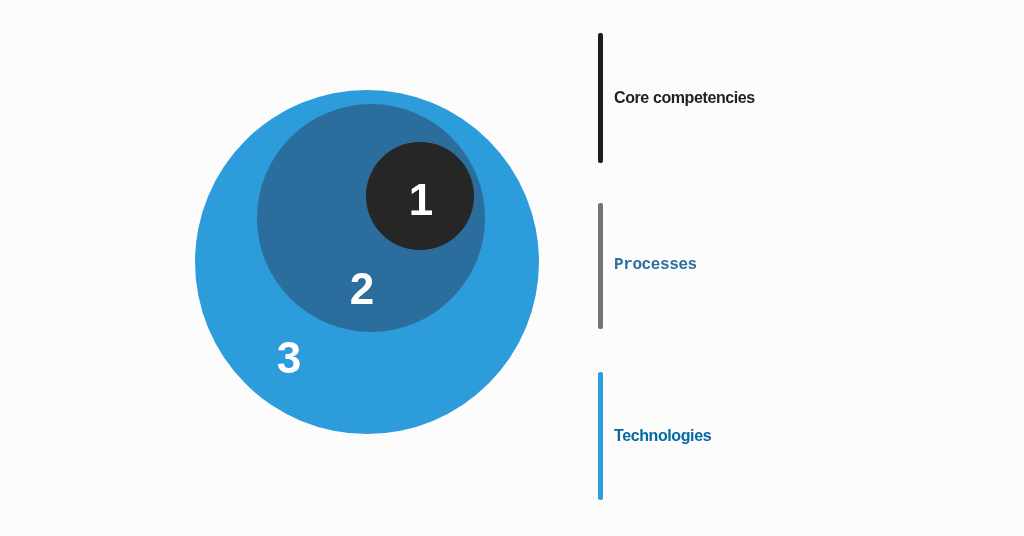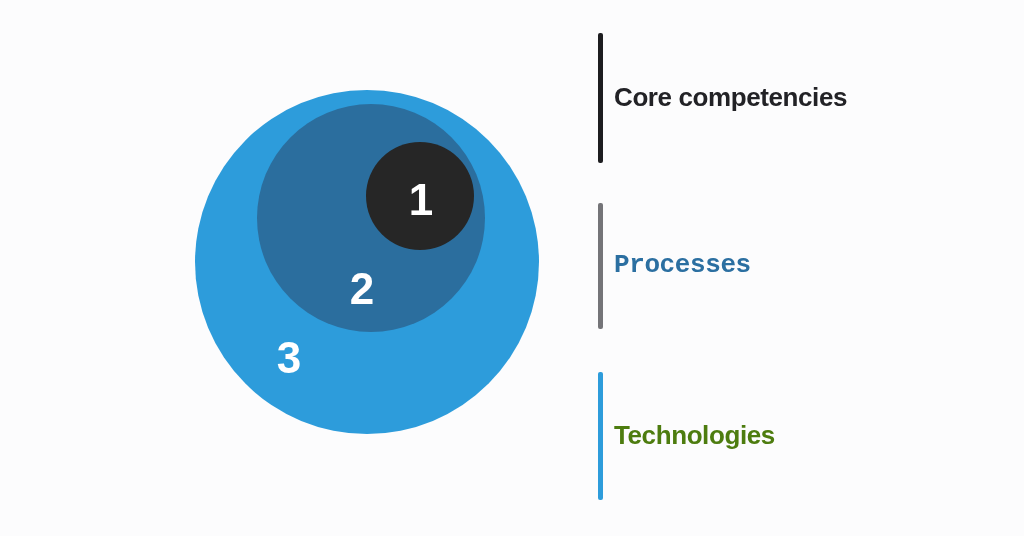--- a/index.html
+++ b/index.html
@@ -36,21 +36,21 @@
   .l1 { top: 33px;  height: 130px; }
   .l2 { top: 203px; height: 126px; font-family: Liberation Mono, monospace; }
   .l3 { top: 372px; height: 128px; }
   .legend-bar {
     width: 5px;
     height: 100%;
     border-radius: 2px;
     flex: 0 0 auto;
   }
   .legend-label {
-    font-size: 26px;
+    font-size: 16px;
     font-weight: 700;
     letter-spacing: -0.4px;
     white-space: nowrap;
     line-height: 1.2;
   }
 </style>
 </head>
 <body>
 
 <div class="stage" style="background-color: rgb(252, 252, 253);">
@@ -68,16 +68,16 @@
     <span class="legend-label" style="color: rgb(34, 34, 38);">Core competencies</span>
   </div>
 
   <div class="legend-item l2">
     <span class="legend-bar" style="background-color: rgb(116, 116, 120);"></span>
     <span class="legend-label" style="color: rgb(43, 111, 161);">Processes</span>
   </div>
 
   <div class="legend-item l3">
     <span class="legend-bar" style="background-color: rgb(45, 156, 219);"></span>
-    <span class="legend-label" style="color: #4d7c0f;">Technologies</span>
+    <span class="legend-label" style="color: #0369a1;">Technologies</span>
   </div>
 
 </div>
 
 </body></html>

